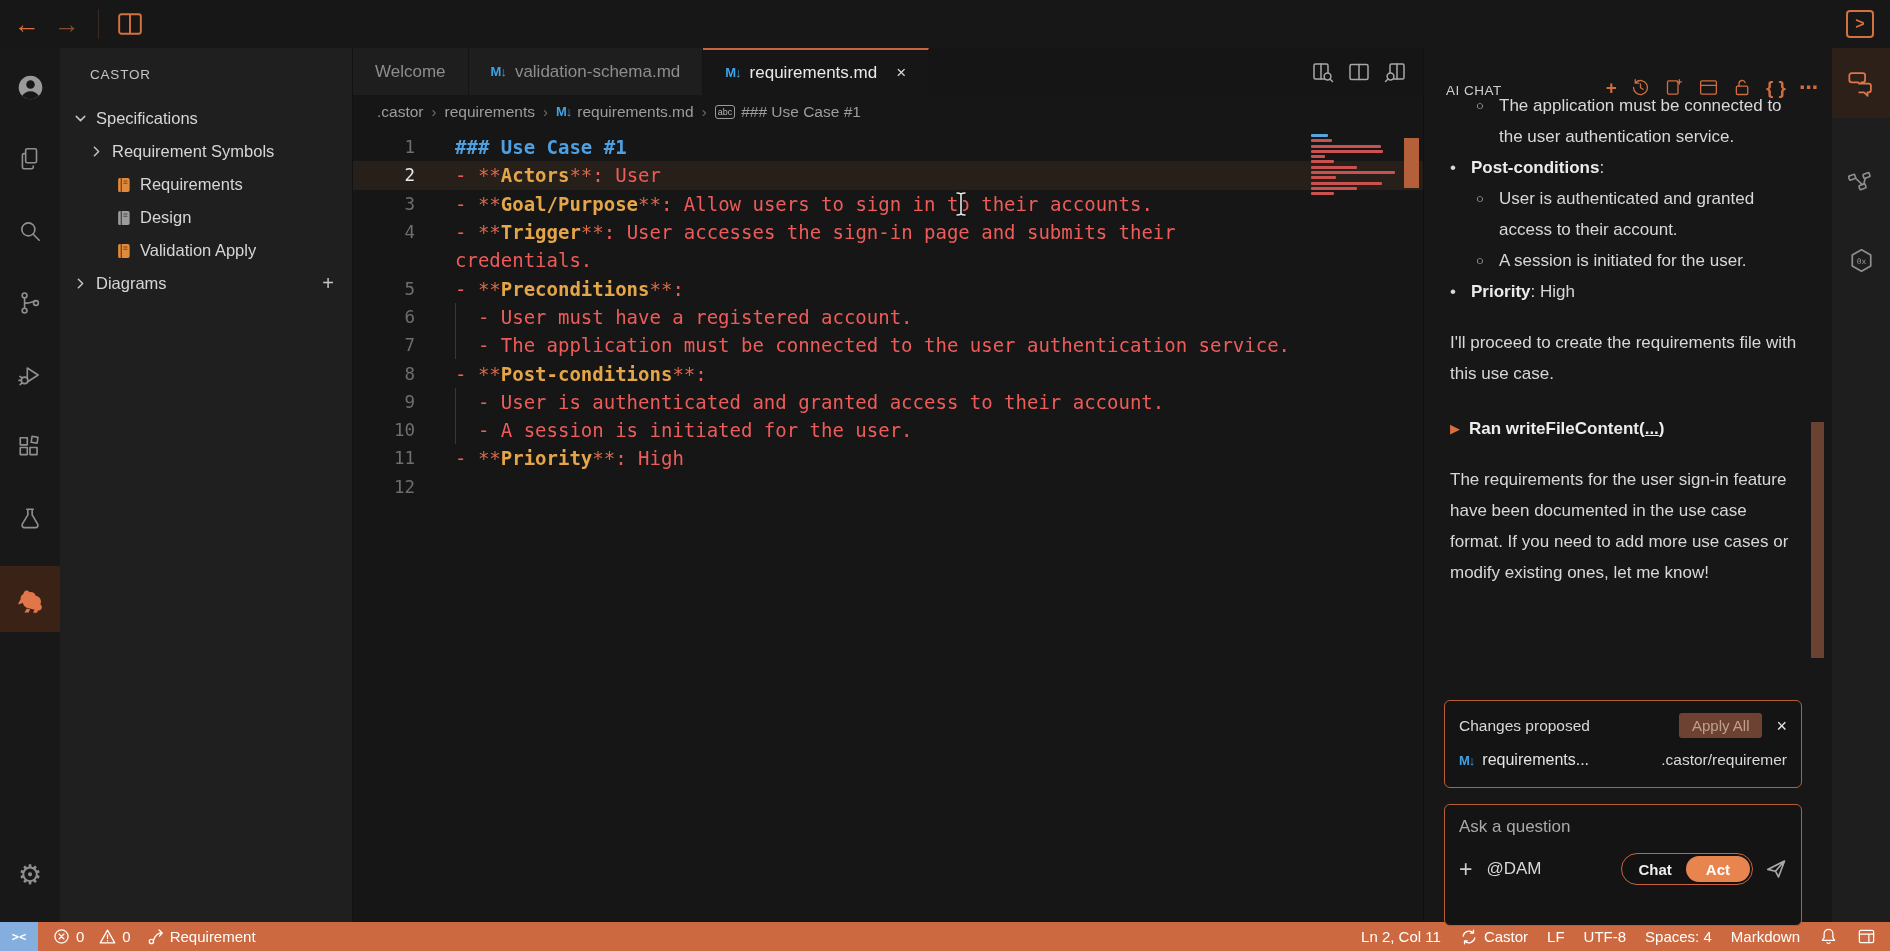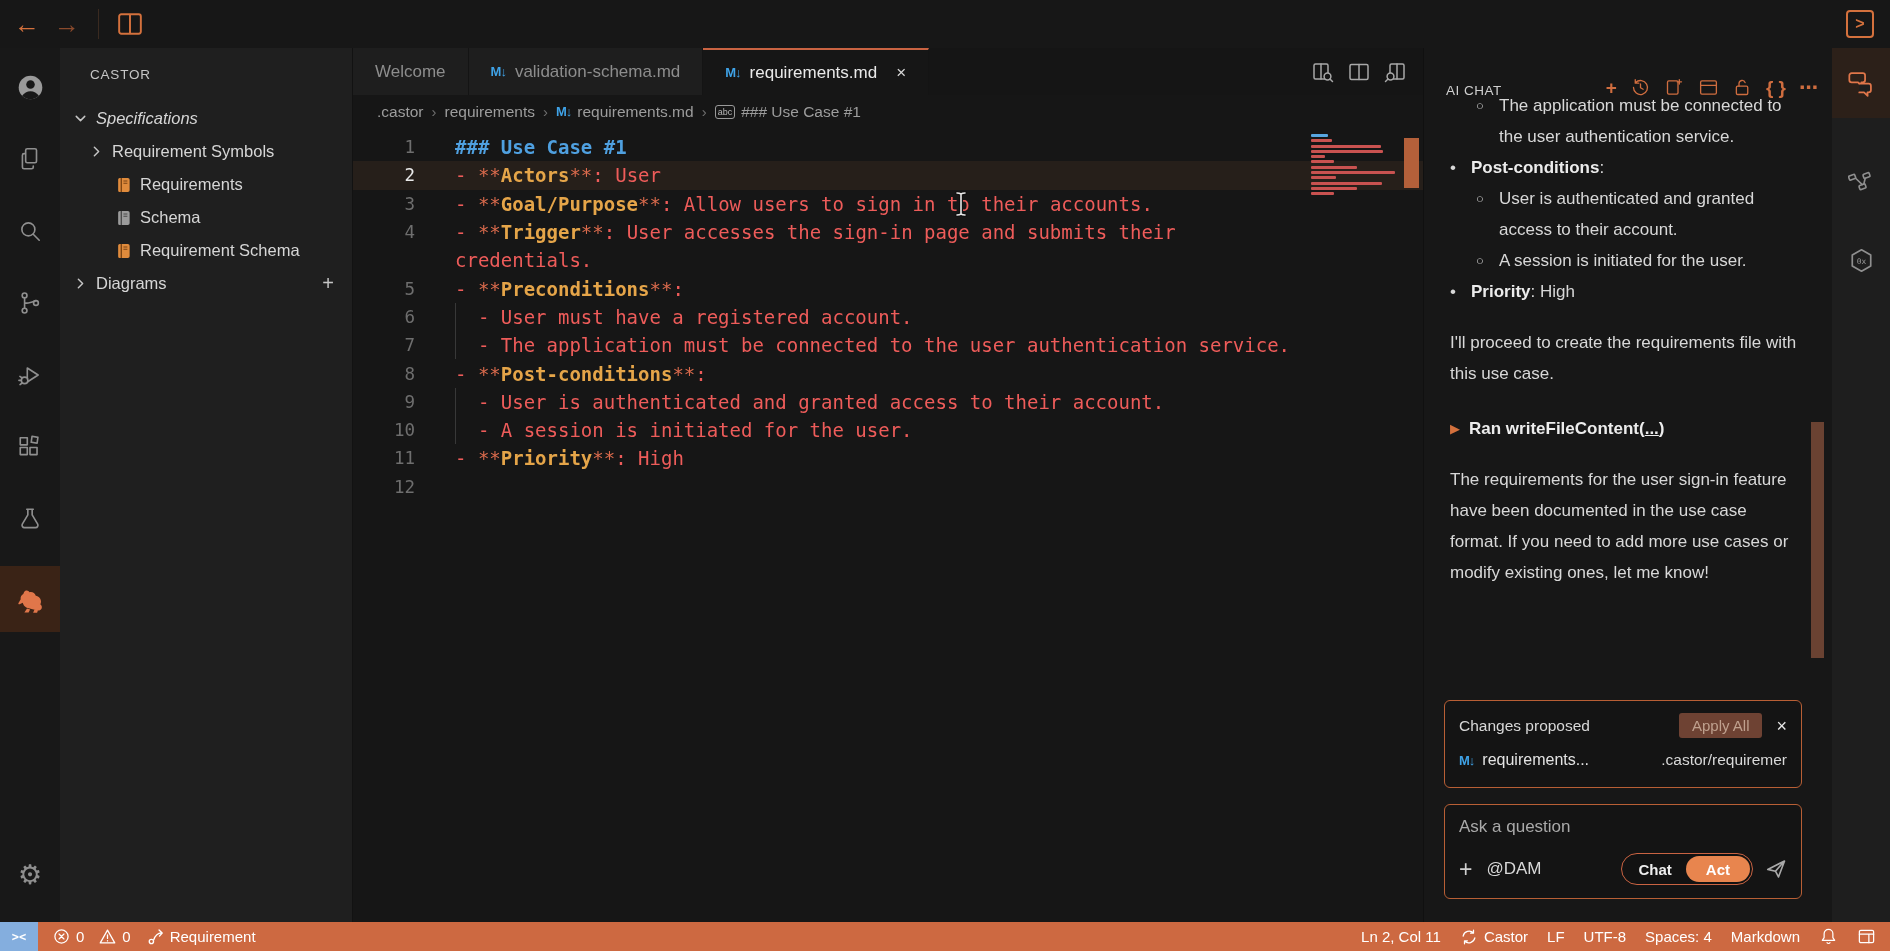--- a/index.html
+++ b/index.html
@@ -75,21 +75,21 @@
   .chat-scroll{position:absolute;right:8px;top:374px;width:13px;height:236px;background:#6a4232;}
   .card{position:absolute;left:20px;width:358px;background:#141414;border:1px solid #b85f35;border-radius:6px;}
   .card.changes{top:652px;height:88px;padding:12px 14px;}
   .cc-head{display:flex;align-items:center;}
   .cc-title{font-size:15.5px;color:#d8d8d8;}
   .cc-apply{margin-left:auto;background:#6e4233;color:#bfa08e;border:none;border-radius:3px;
             font-size:15px;padding:4px 13px;font-family:inherit;}
   .cc-close{margin-left:14px;font-size:18px;color:#e8e8e8;line-height:1;}
   .cc-file{display:flex;align-items:center;gap:8px;margin-top:13px;font-size:16px;color:#e3e3e3;}
   .cc-path{margin-left:auto;font-size:15.5px;color:#d8d8d8;}
-  .card.input{top:756px;height:95px;padding:12px 14px;}
+  .card.input{top:756px;height:122px;padding:12px 14px;}
   .in-ph{font-size:17px;color:#a9a9a9;}
   .in-row{display:flex;align-items:center;margin-top:16px;}
   .in-plus{font-size:23px;color:#cfcfcf;line-height:1;}
   .in-ctx{font-size:17px;color:#d8d8d8;margin-left:14px;}
   .mode-pill{margin-left:auto;display:flex;align-items:center;border:1px solid #c96342;border-radius:17px;height:32px;padding:2px;background:#121212;}
   .mode{font-size:15px;font-weight:bold;color:#eee;padding:0 14px;}
   .mode.on{background:#e8854e;color:#fff;border-radius:14px;height:26px;display:flex;align-items:center;padding:0 20px;}
   .in-send{margin-left:12px;color:#a9a9a9;display:flex;}
   
   .rightbar{width:58px;flex:0 0 58px;background:#1e1e1e;position:relative;}
@@ -199,21 +199,21 @@
           </span>
         </div>
         <div class="ab-item gear">
           <span><span style="font-family:'DejaVu Sans',sans-serif;font-size:27px;line-height:1;">⚙</span></span>
         </div>
       </div>
 
     <div class="sidebar">
       <div class="sb-header">CASTOR</div>
       <div class="tree">
-          <div class="tree-row" style="padding-left: 12px; font-style: italic;">
+          <div class="tree-row" style="padding-left: 12px;">
             <span class="tw">
               <span>
                 <svg width="17" height="17" viewBox="0 0 16 16" fill="none" stroke="#c5c5c5" stroke-width="1.4" stroke-linecap="round" stroke-linejoin="round">
                   <path d="M4 6l4 4 4-4"></path>
                 </svg>
               </span>
               <span>Specifications</span>
             </span>
           </div>
           <div class="tree-row" style="padding-left: 28px;">
@@ -240,33 +240,33 @@
           </div>
           <div class="tree-row" style="padding-left: 55px;">
             <span class="tw">
               <span>
                 <svg width="18" height="18" viewBox="0 0 16 16">
                   <path d="M4.2 1.8h7.2A1.6 1.6 0 0 1 13 3.4v9.2a1.6 1.6 0 0 1-1.6 1.6H4.2a1.4 1.4 0 0 1-1.4-1.4V3.2a1.4 1.4 0 0 1 1.4-1.4z" fill="#9b9b9b"></path>
                   <path d="M5.6 1.8v12.4" stroke="#4a4a4a" stroke-width="1.2"></path>
                   <path d="M7.5 4.5h3.5M7.5 6.5h3.5" stroke="#4a4a4a" stroke-width=".9"></path>
                 </svg>
               </span>
-              <span>Schema</span>
+              <span>Design</span>
             </span>
           </div>
           <div class="tree-row" style="padding-left: 55px;">
             <span class="tw">
               <span>
                 <svg width="18" height="18" viewBox="0 0 16 16">
                   <path d="M4.2 1.8h7.2A1.6 1.6 0 0 1 13 3.4v9.2a1.6 1.6 0 0 1-1.6 1.6H4.2a1.4 1.4 0 0 1-1.4-1.4V3.2a1.4 1.4 0 0 1 1.4-1.4z" fill="#e08b3c"></path>
                   <path d="M5.6 1.8v12.4" stroke="#7a4414" stroke-width="1.2"></path>
                   <path d="M7.5 4.5h3.5M7.5 6.5h3.5" stroke="#7a4414" stroke-width=".9"></path>
                 </svg>
               </span>
-              <span>Requirement Schema</span>
+              <span>Validation Apply</span>
             </span>
           </div>
           <div class="tree-row" style="padding-left: 12px;">
             <span class="tw">
               <span>
                 <svg width="17" height="17" viewBox="0 0 16 16" fill="none" stroke="#c5c5c5" stroke-width="1.4" stroke-linecap="round" stroke-linejoin="round">
                   <path d="M6 4l4 4-4 4"></path>
                 </svg>
               </span>
               <span>Diagrams</span>

